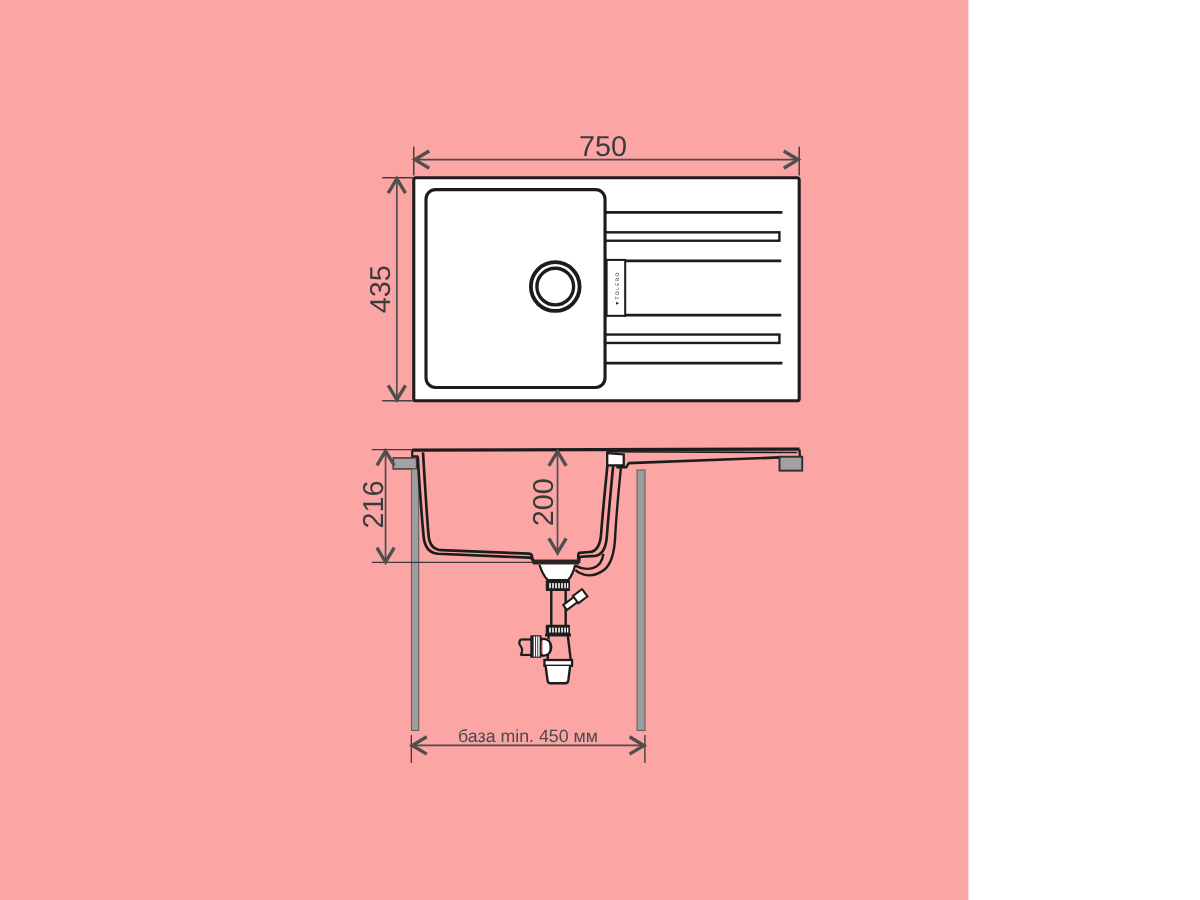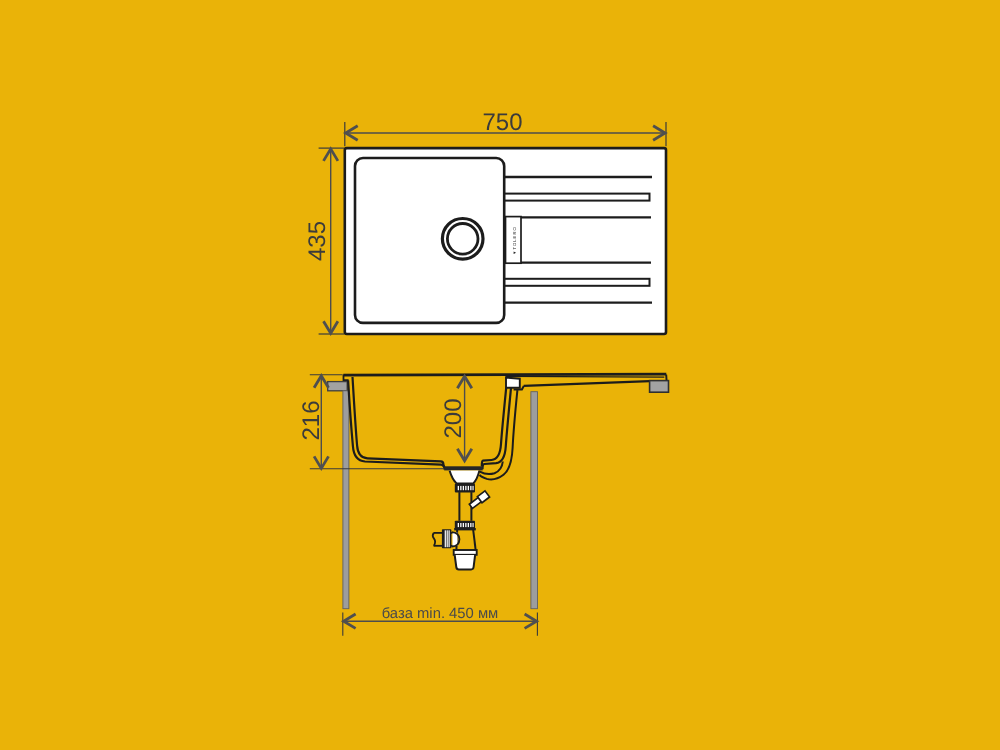--- a/index.html
+++ b/index.html
@@ -1,16 +1,16 @@
 <!DOCTYPE html>
 <html><head>
 <meta charset="utf-8">
 <style>
   html,body{margin:0;padding:0;background:#ffffff;}
-  .page{width:1000px;height:750px;position:relative;background:#eab308;overflow:hidden;}
+  .page{width:807px;height:750px;position:relative;background:#fca5a5;overflow:hidden;}
   svg{position:absolute;left:0;top:0;}
   text{font-family:"Liberation Sans", sans-serif;}
 </style>
 </head>
 <body>
 <div class="page">
 <svg width="1000" height="750" viewBox="0 0 1000 750" text-rendering="geometricPrecision">
 
 <rect x="344.8" y="148.1" width="321.2" height="185.9" rx="2" fill="#ffffff" stroke="#1c1c1c" stroke-width="2.6"></rect>
 

